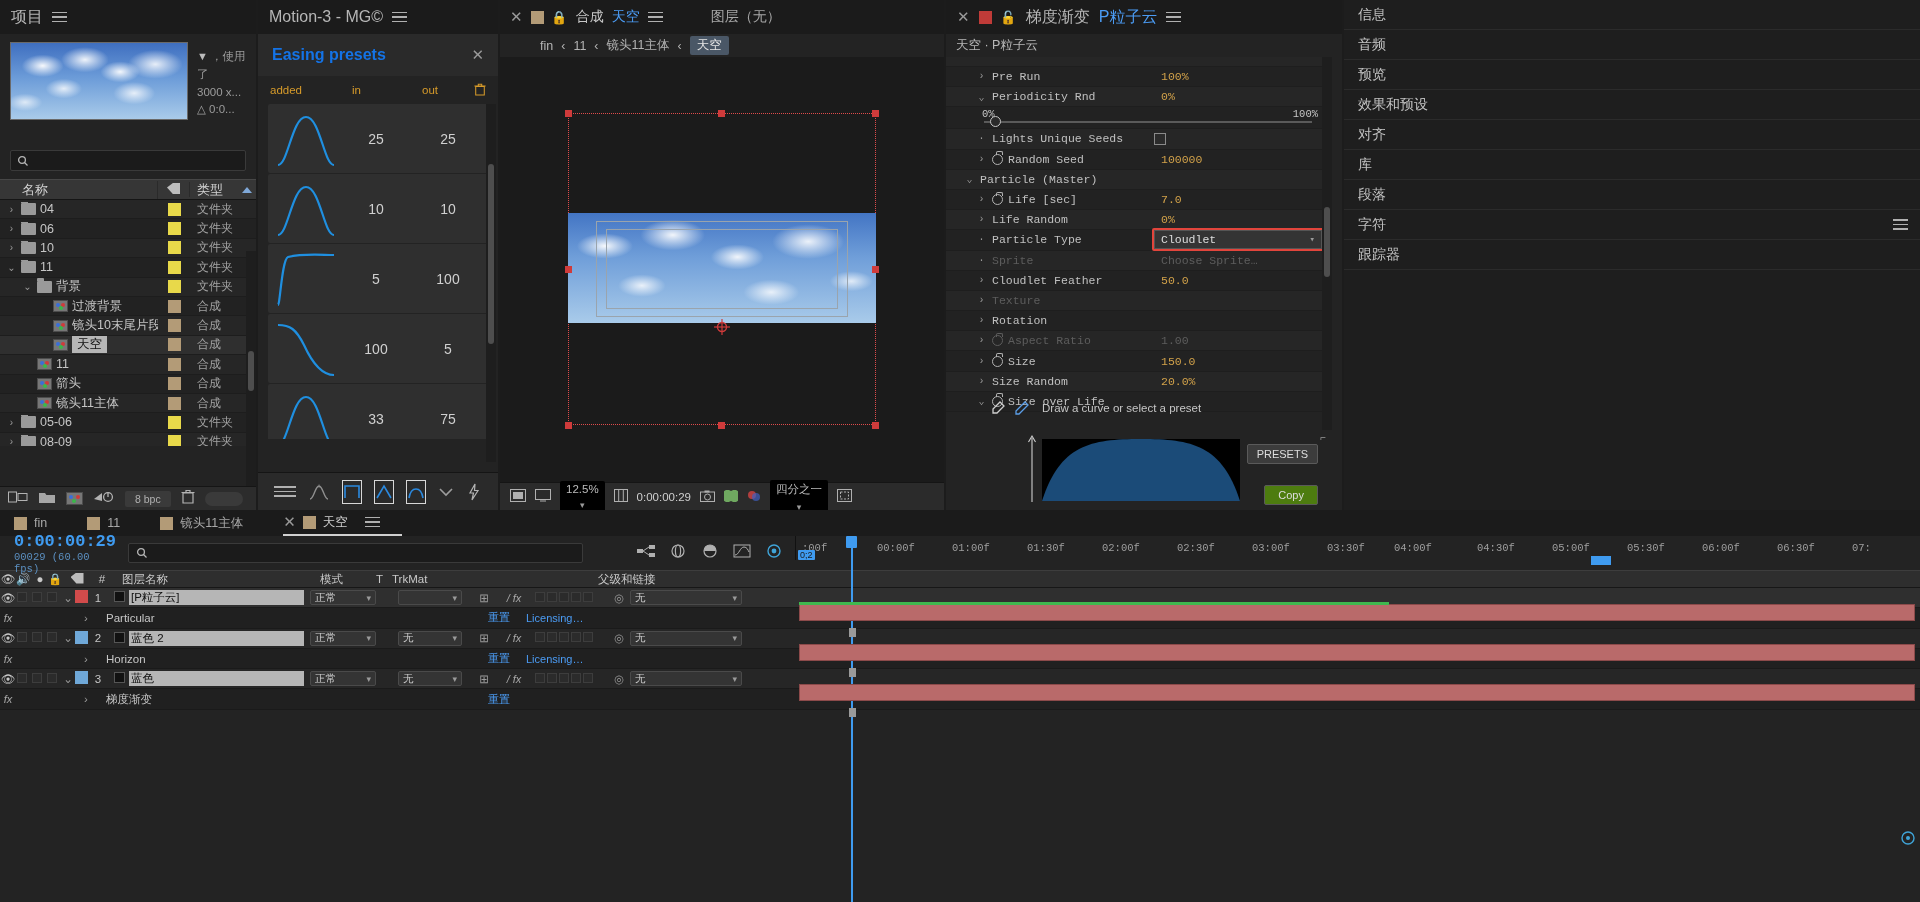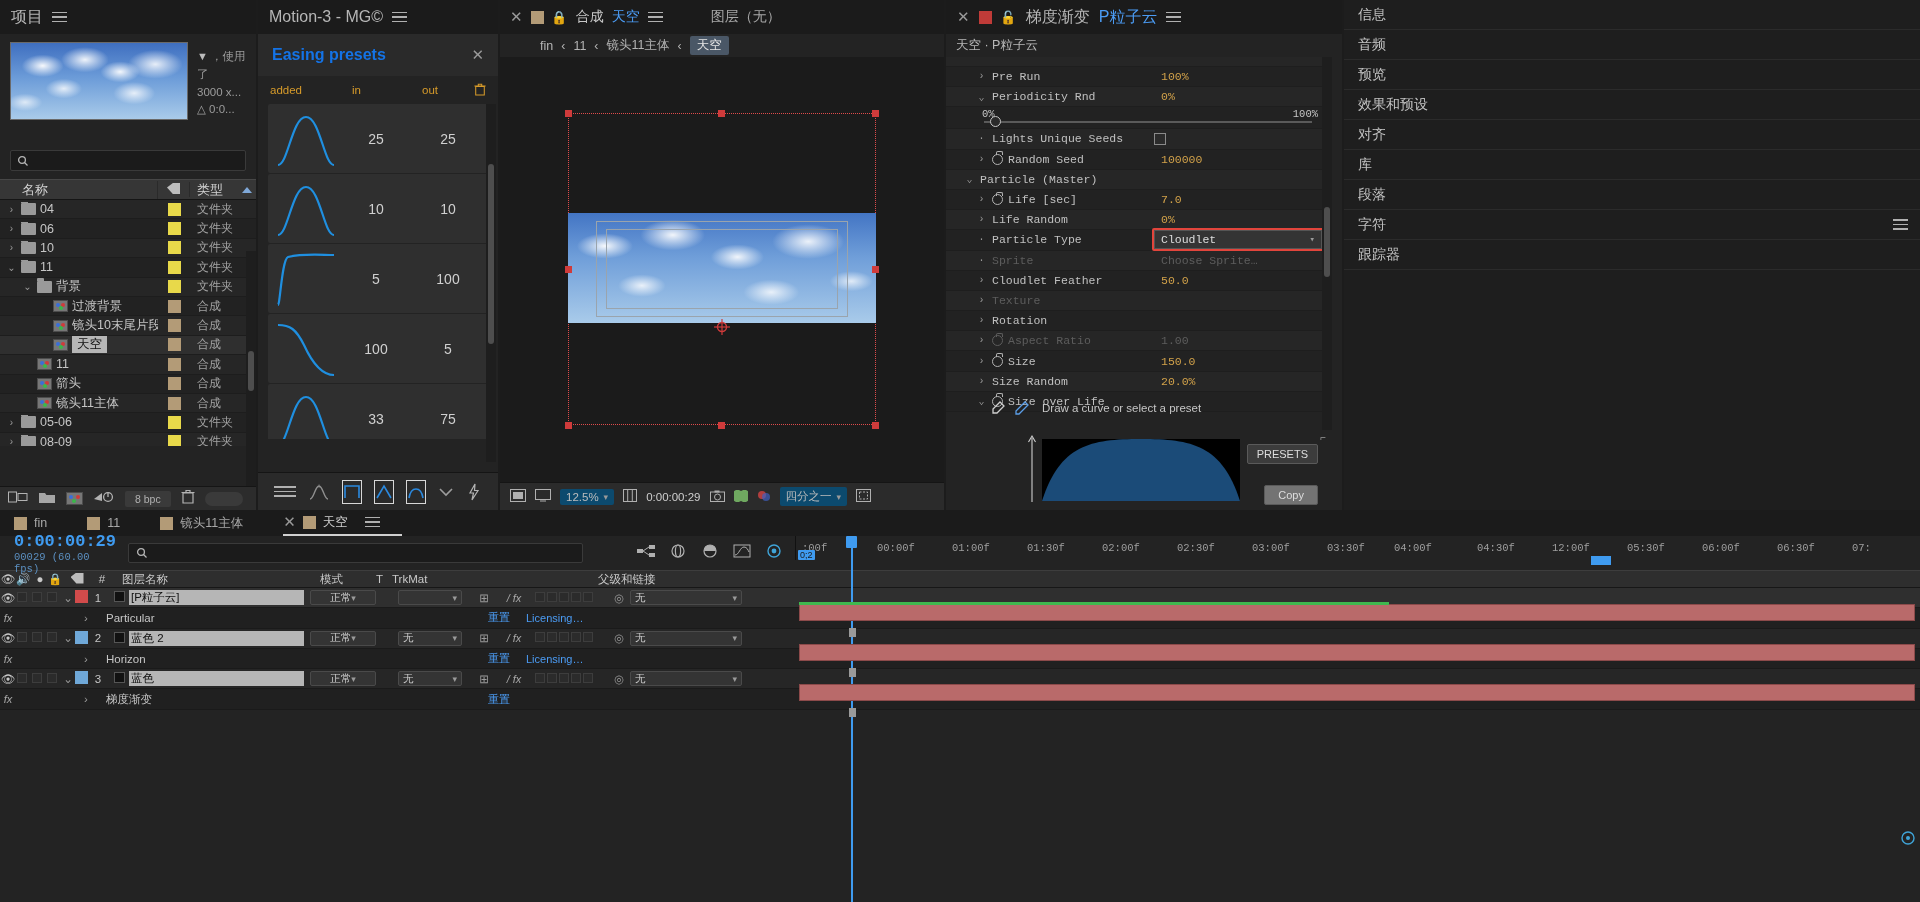--- a/index.html
+++ b/index.html
@@ -121,21 +121,21 @@
       radial-gradient(ellipse 40px 18px at 66% 72%, rgba(255,255,255,.8), rgba(255,255,255,0) 70%),
       radial-gradient(ellipse 30px 14px at 92% 62%, rgba(255,255,255,.75), rgba(255,255,255,0) 72%),
       linear-gradient(180deg,#4375c4 0%, #6f9ed9 40%, #a9cbea 100%);
   }
   .innerbox { position:absolute; border:1px solid #9aa4ad; }
   .anchor { position:absolute; left:214px; top:262px; width:16px; height:16px; }
   .comp-foot {
     position:absolute; left:0; bottom:0; width:444px; height:28px; background:#2b2b2b;
     display:flex; align-items:center; gap:9px; padding:0 10px; font-size:11.5px; color:#bdbdbd; border-top:1px solid #151515;
   }
-  .zoomsel, .ressel { background:#0c4a6e; border-radius:2px; padding:2px 6px; display:flex; align-items:center; gap:5px; }
+  .zoomsel, .ressel { background:#000000; border-radius:2px; padding:2px 6px; display:flex; align-items:center; gap:5px;flex-direction:column; }
   .tcode { color:#cfcfcf; }
 
   
   #efx { left:946px; top:0; width:396px; height:510px; background:#232323; }
   .efx-sub { height:23px; display:flex; align-items:center; padding:0 10px; font-size:12.5px; color:#b9b9b9; background:#232323;}
   .efx-list { position:absolute; left:0; top:57px; width:386px; height:453px; overflow:hidden; }
   .prow { height:20.2px; display:flex; align-items:center; font-size:12px; color:#c0c0c0; border-bottom:1px solid #1e1e1e; }
   .prow:nth-child(odd){ background:#262626; }
   .prow:nth-child(even){ background:#222222; }
   .prow .pn { width:215px; display:flex; align-items:center; gap:5px; justify-content:flex-start; white-space:nowrap; font-family:"Liberation Mono", monospace; font-size:11.5px; }
@@ -149,21 +149,21 @@
   .slider-knob { position:absolute; left:44px; top:9px; width:11px;height:11px;border:1.6px solid #c6c6c6;border-radius:50%; background:#2a2a2a;}
   .dropdown {
     position:absolute; left:208px; width:168px; height:19px; background:#343434; border:1px solid #555;
     display:flex; align-items:center; justify-content:space-between; padding:0 6px;
     font-family:"Liberation Mono", monospace; font-size:11.5px; color:#ddd;
   }
   .redbox { position:absolute; border:2px solid #e2453c; border-radius:2px; }
   .curve-area { position:absolute; left:0; bottom:0; width:386px; height:80px; background:#232323; }
   .curve-canvas { position:absolute; left:96px; top:9px; width:198px; height:62px; background:#000; }
   .presets-btn { position:absolute; right:14px; top:14px; background:#3c3c3c; border:1px solid #5a5a5a; border-radius:2px; color:#ddd; font-size:11px; padding:3px 9px;}
-  .copy-btn { position:absolute; right:14px; bottom:5px; background:#737373; border:1px solid #5a5a5a; border-radius:2px; color:#ddd; font-size:11px; padding:3px 13px;}
+  .copy-btn { position:absolute; right:14px; bottom:5px; background:#4d7c0f; border:1px solid #5a5a5a; border-radius:2px; color:#ddd; font-size:11px; padding:3px 13px;}
   .drawtip { position:absolute; left:96px; top:-28px; font-size:11.5px; color:#c6c6c6; }
 
   
   #rdock { left:1344px; top:0; width:576px; height:510px; background:#1e1e1e; }
   .rpanel-title { height:30px; display:flex; align-items:center; padding-left:14px; font-size:14px; color:#c3c3c3; border-bottom:1px solid #2b2b2b; }
   .chev { font-size:9px; color:#9a9a9a; }
 
   
   #timeline { left:0; top:510px; width:1920px; height:392px; background:#232323; }
   .tl-tabs { height:26px; background:#1b1b1b; display:flex; align-items:center; gap:0; padding-left:14px; font-size:12.5px; color:#a8a8a8;}
@@ -172,21 +172,21 @@
   .tl-ctrl { height:34px; display:flex; align-items:center; padding:0 14px; gap:14px; background:#232323; }
   .tc-big { color:#3f9bf0; font-size:17px; font-weight:bold; font-family:"Liberation Mono", monospace; }
   .tc-sub { color:#5b8fc0; font-size:10.5px; font-family:"Liberation Mono", monospace; }
   .tl-search { width:455px; height:20px; background:#1b1b1b; border:1px solid #3a3a3a; border-radius:2px; display:flex; align-items:center; padding:0 7px; font-size:11px; color:#8a8a8a; }
   .tl-headrow { height:18px; background:#2e2e2e; display:flex; align-items:center; font-size:11.5px; color:#c9c9c9; border-top:1px solid #3d3d3d; border-bottom:1px solid #171717;}
   .lyrow { height:20.3px; display:flex; align-items:center; font-size:11.5px; border-bottom:1px solid #1a1a1a; }
   .lyrow.a { background:#262626; } .lyrow.b { background:#202020; }
   .lyrow.sel { background:#2f2f2f; }
   .cell-eye{width:16px;text-align:center;} .cell-sq{width:15px;} 
   .sqbox { width:10px;height:10px;background:#2b2b2b;border:1px solid #3d3d3d;margin:0 1px;display:inline-block;}
-  .mode-sel { width:66px; height:15px; background:#343434; border:1px solid #4a4a4a; border-radius:2px; font-size:10.5px; color:#cfcfcf; display:flex; align-items:center; justify-content:center; padding:0 4px;}
+  .mode-sel { width:66px; height:15px; background:#343434; border:1px solid #4a4a4a; border-radius:2px; font-size:10.5px; color:#cfcfcf; display:flex; align-items:center; justify-content:space-between; padding:0 4px;}
   .trk-sel { width:64px; height:15px; background:#343434; border:1px solid #4a4a4a; border-radius:2px; font-size:10.5px; color:#cfcfcf; display:flex; align-items:center; justify-content:space-between; padding:0 4px;}
   .par-sel { width:112px; height:15px; background:#343434; border:1px solid #4a4a4a; border-radius:2px; font-size:10.5px; color:#cfcfcf; display:flex; align-items:center; justify-content:space-between; padding:0 4px;}
   .ruler { position:absolute; left:795px; top:26px; width:1249px; height:24px; background:#232323; border-left:1px solid #111;}
   .rt { position:absolute; top:6px; font-size:10.5px; color:#9f9f9f; font-family:"Liberation Mono", monospace;}
   .playhead { position:absolute; top:0; width:2px; background:#3f9bf0; }
   .ph-top { position:absolute; width:11px; height:12px; background:#3f9bf0; border-radius:1px; }
   .tl-bar { position:absolute; height:17px; background:#b96a6a; border:1px solid #8c4a4a; }
   .tl-green { position:absolute; height:3px; background:#3fb84f; }
   .tl-key { position:absolute; width:7px; height:9px; background:#9a9a9a; }
   .wa { position:absolute; left:795px; top:20px; width:20px; height:9px; background:#3f9bf0; }
@@ -1063,21 +1063,21 @@
           <span class="rt" style="left: 6px;">:00f</span>
           <span class="rt" style="left: 81px;">00:00f</span>
           <span class="rt" style="left: 156px;">01:00f</span>
           <span class="rt" style="left: 231px;">01:30f</span>
           <span class="rt" style="left: 306px;">02:00f</span>
           <span class="rt" style="left: 381px;">02:30f</span>
           <span class="rt" style="left: 456px;">03:00f</span>
           <span class="rt" style="left: 531px;">03:30f</span>
           <span class="rt" style="left: 598px;">04:00f</span>
           <span class="rt" style="left: 681px;">04:30f</span>
-          <span class="rt" style="left: 756px;">12:00f</span>
+          <span class="rt" style="left: 756px;">05:00f</span>
           <span class="rt" style="left: 831px;">05:30f</span>
           <span class="rt" style="left: 906px;">06:00f</span>
           <span class="rt" style="left: 981px;">06:30f</span>
           <span class="rt" style="left: 1056px;">07:</span>
         </div>
     </div>
     <div class="ph-top" style="left:846px; top:26px;"></div>
     <div class="playhead" style="left:851px; top:38px; height:354px;"></div>
     <div style="position:absolute;left:798px;top:40px;font-size:9px;color:#1a1a1a;background:#3f9bf0;padding:0 2px;border-radius:1px;">0;2</div>
 

